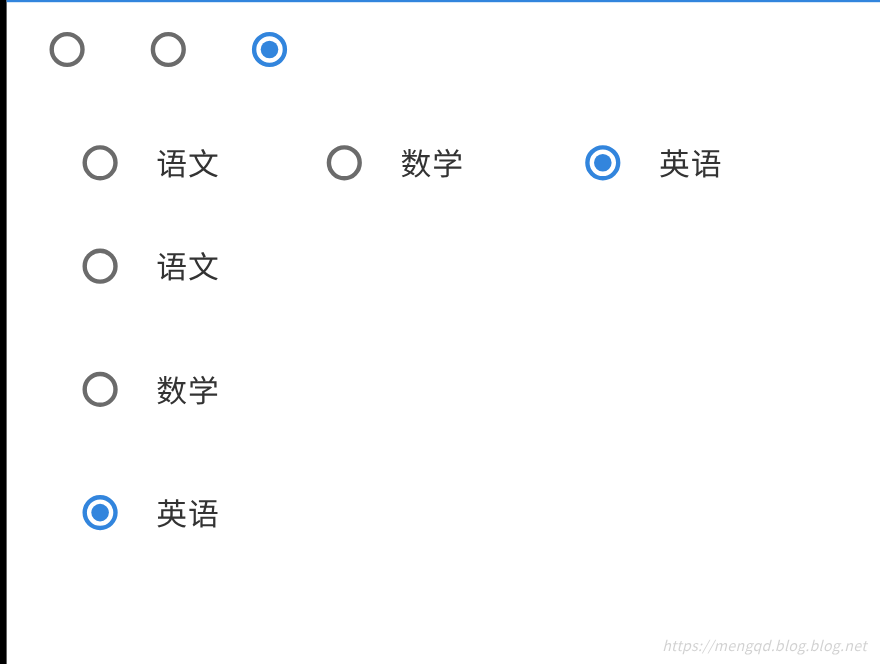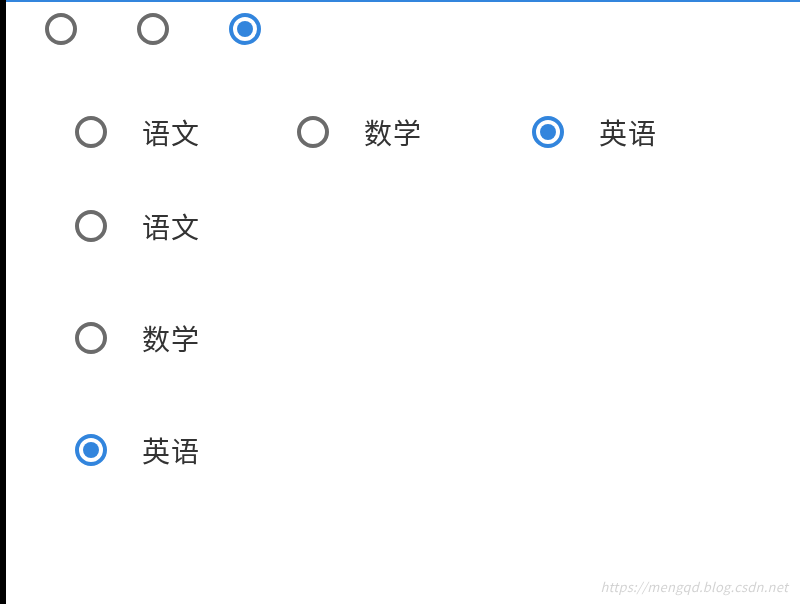--- a/index.html
+++ b/index.html
@@ -19,21 +19,21 @@
     }
     .top-bar {
       position: absolute;
       left: 6px; right: 0; top: 0;
       height: 2px;
       background: #3285dd;
     }
     .content {
       position: absolute;
       left: 6px; right: 0; top: 2px; bottom: 0;
-      padding-top: 8px;
+      padding-top: 24px;
     }
 
     
     .row1 {
       display: flex;
       align-items: center;
       padding-left: 36px;
       gap: 54px;
     }
 
@@ -176,13 +176,13 @@
           <circle cx="19" cy="19" r="14" fill="none" class="ring-on" stroke-width="4"></circle>
           <circle cx="19" cy="19" r="8" class="dot-on"></circle>
         </svg>
       </span>
       <span class="lbl">英语</span>
     </div>
   </div>
 
 </div>
 
-<div class="wm">https://mengqd.blog.csdn.net</div>
+<div class="wm">https://mengqd.blog.blog.net</div>
 
 </body></html>

